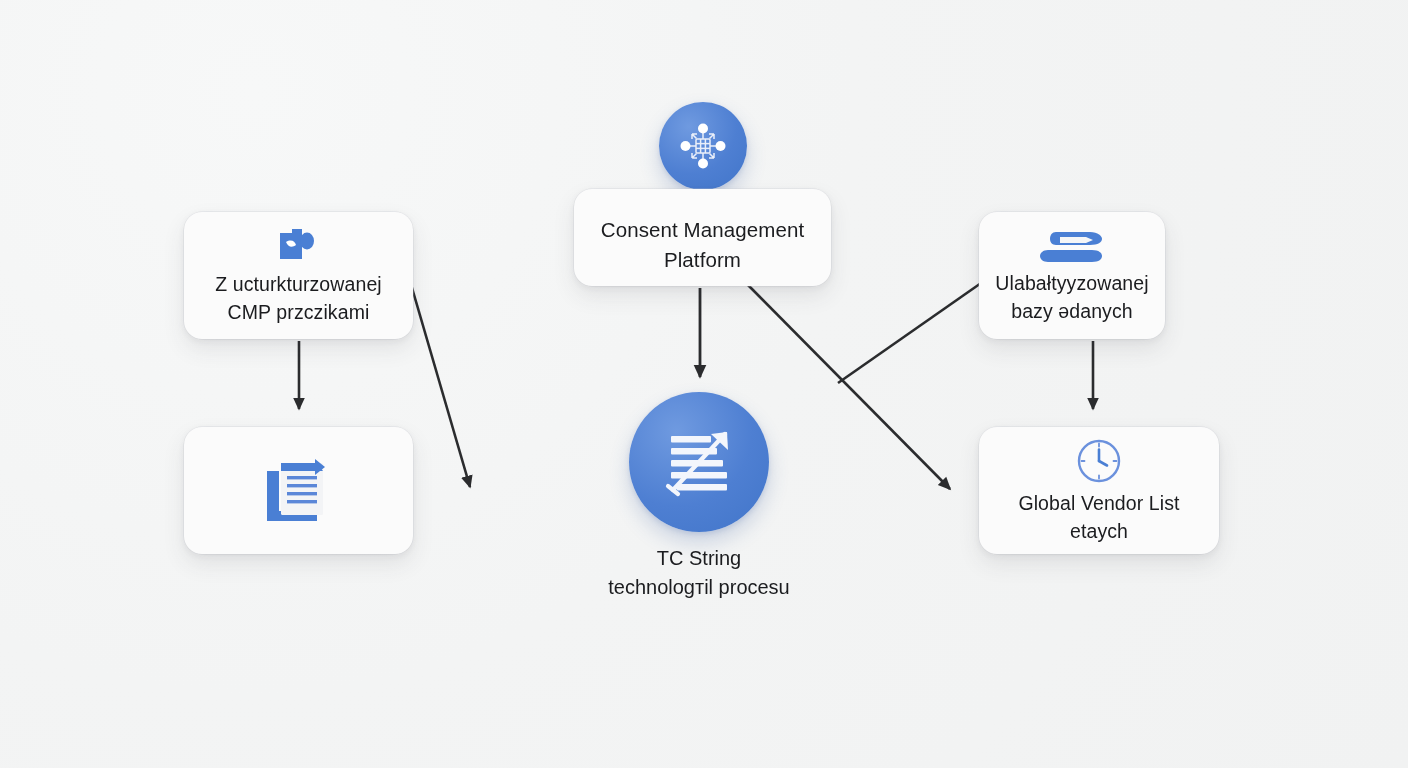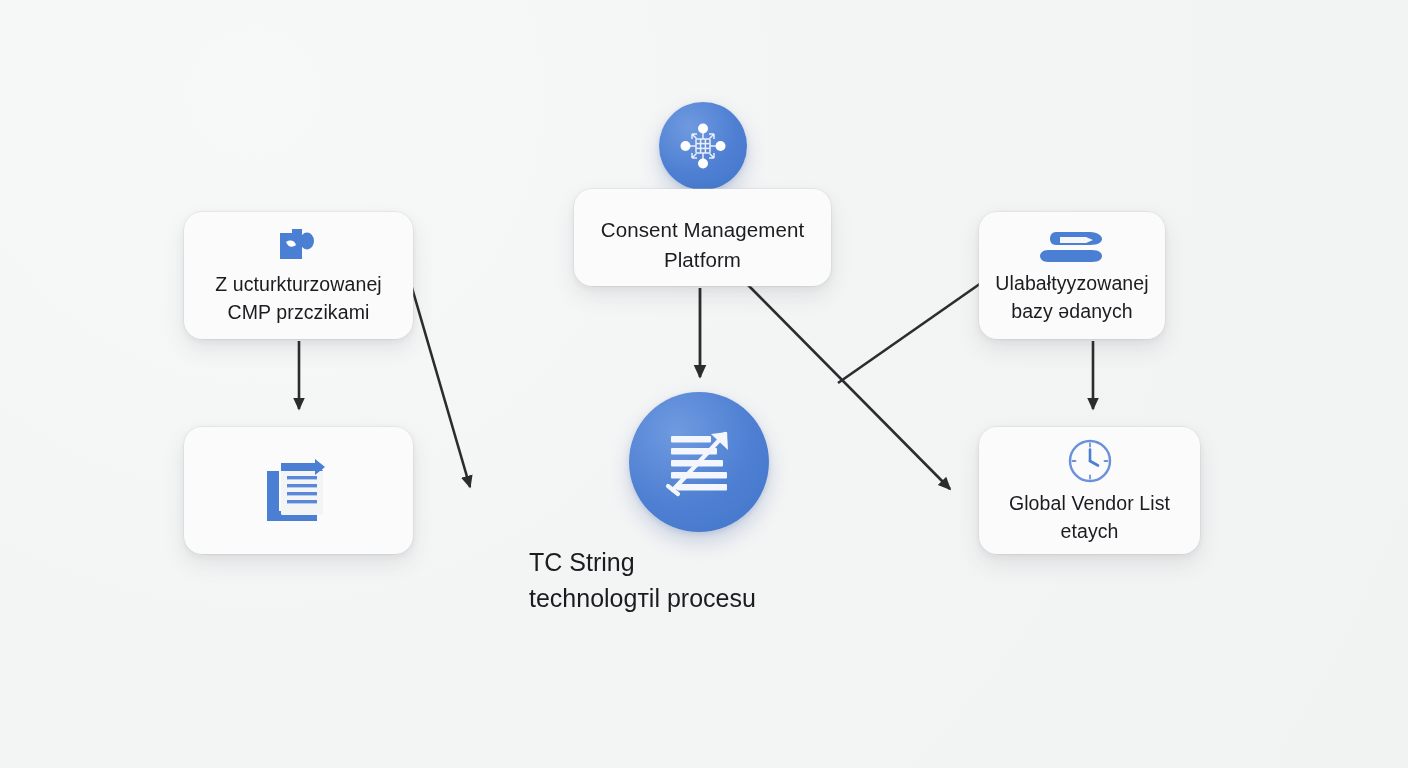--- a/index.html
+++ b/index.html
@@ -63,21 +63,21 @@
   
   #card-cmp {
     left: 574px; top: 189px; width: 257px; height: 97px;
     padding-top: 14px;
   }
   #card-cmp .node-label { font-size: 20.5px; line-height: 1.45; }
 
   #card-left-top  { left: 184px;  top: 212px; width: 229px; height: 127px; }
   #card-left-bot  { left: 184px;  top: 427px; width: 229px; height: 127px; }
   #card-right-top { left: 979px;  top: 212px; width: 186px; height: 127px; }
-  #card-right-bot { left: 979px;  top: 427px; width: 221px; height: 127px; }
+  #card-right-bot { left: 979px;  top: 427px; width: 240px; height: 127px; }
 
   
   .circle-node {
     position: absolute;
     border-radius: 50%;
     background: radial-gradient(circle at 34% 28%, #6f9ae0 0%, #4e7fd2 55%, #4175c9 100%);
     display: flex;
     align-items: center;
     justify-content: center;
     box-shadow:
@@ -85,23 +85,23 @@
       0 2px 5px rgba(55,90,160,0.15);
   }
   #hub-circle { left: 659px; top: 102px; width: 88px; height: 88px; }
   #tc-circle  { left: 629px; top: 392px; width: 140px; height: 140px; }
 
   .circle-caption {
     position: absolute;
     left: 529px;
     top: 544px;
     width: 340px;
-    text-align: left;
+    text-align: center;
     color: #1b1c1f;
-    font-size: 25px;
+    font-size: 20px;
     line-height: 1.45;
     white-space: pre-line;
   }
 </style>
 </head>
 <body>
 
 <div id="stage">
 
   <svg id="connectors" viewBox="0 0 1408 768" xmlns="http://www.w3.org/2000/svg">

